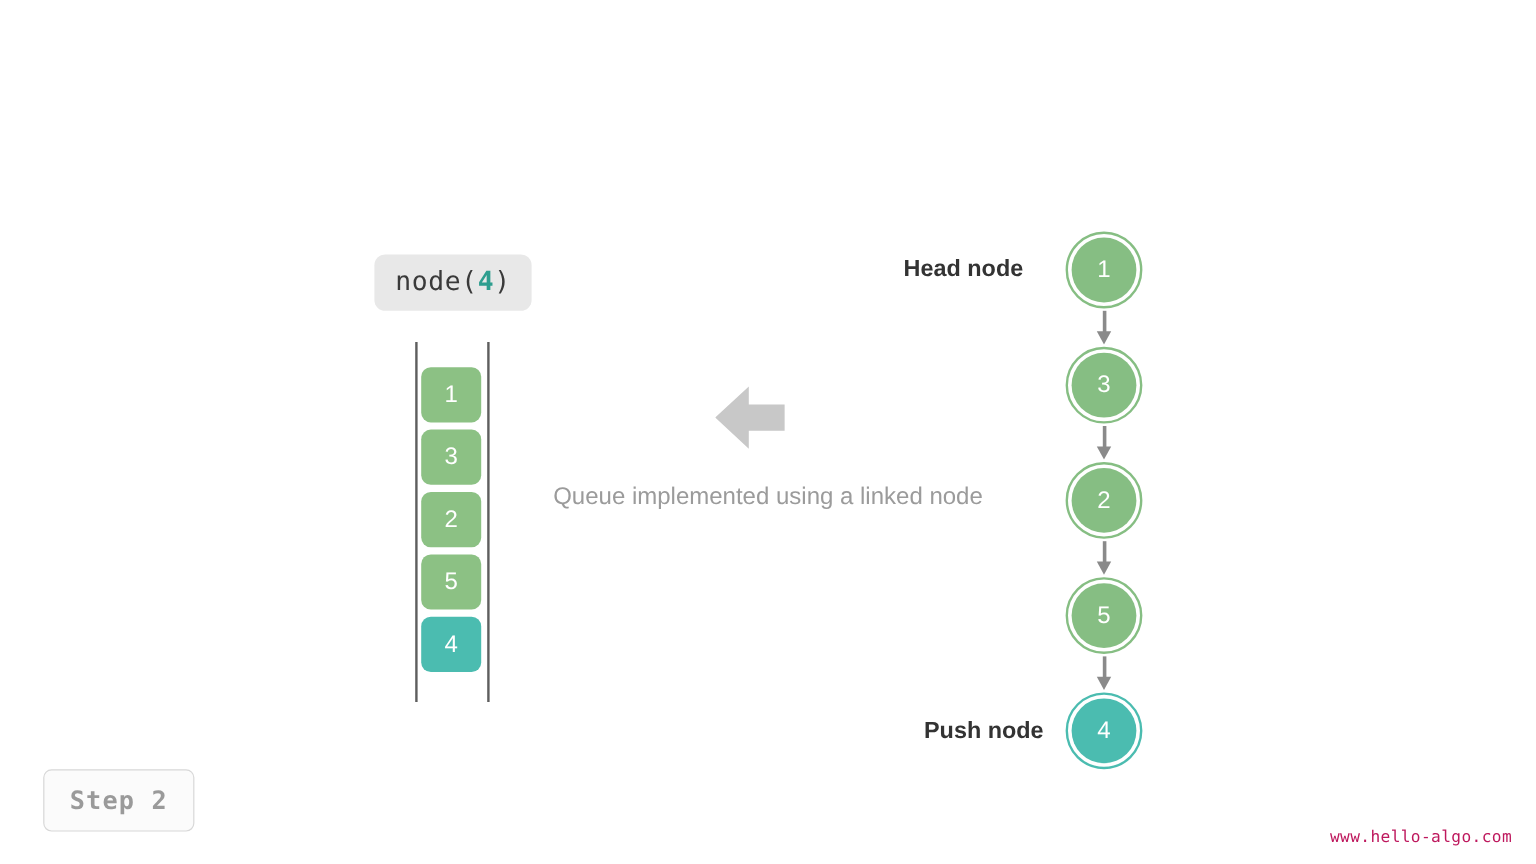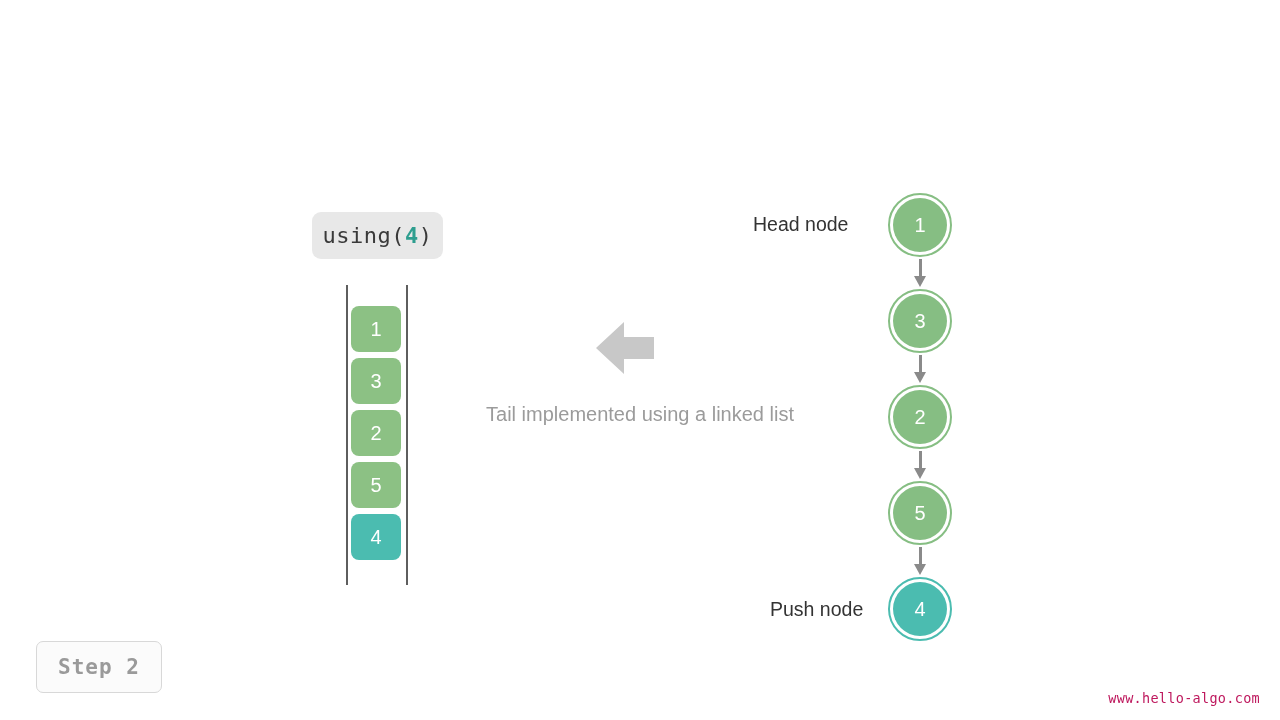--- a/index.html
+++ b/index.html
@@ -195,36 +195,36 @@
     bottom: 0;
     width: 0;
     height: 0;
     border-left: 6.5px solid transparent;
     border-right: 6.5px solid transparent;
     border-top: 11px solid #8a8a8a;
   }
 
   .node-label {
     position: absolute;
-    font-weight: normal;
+    font-weight: bold;
     font-size: 19.5px;
     color: #333333;
     white-space: nowrap;
   }
   .node-label.head { left: 753px; top: 213px; }
   .node-label.tail { left: 770px; top: 598px; }
 </style>
 </head>
 <body>
 
 <div class="stage">
 
 
   <div class="op-chip">
-    <span>using(</span>
+    <span>node(</span>
       <span class="accent">4</span>
       <span>)</span>
   </div>
 
   <div class="queue">
     <div class="rail left"></div>
     <div class="rail right"></div>
     <div class="cells">
       <div class="cell" style="background: rgb(140, 193, 132);">
         <span>1</span>
@@ -243,21 +243,21 @@
       </div>
     </div>
   </div>
 
   <div class="big-arrow">
     <svg width="58" height="56" viewBox="0 0 58 56">
       <polygon points="0,28 28,2 28,17 58,17 58,39 28,39 28,54" fill="#c8c8c8"></polygon>
     </svg>
   </div>
 
-  <div class="caption">Tail implemented using a linked list</div>
+  <div class="caption">Queue implemented using a linked node</div>
 
   <div class="node-label head">Head node</div>
   <div class="node-label tail">Push node</div>
 
   <div class="linked-list">
 
     <div class="connector" style="top:66px;height:28px;">
       <div class="shaft" style="height:18px;"></div>
         <div class="head"></div>
     </div>

